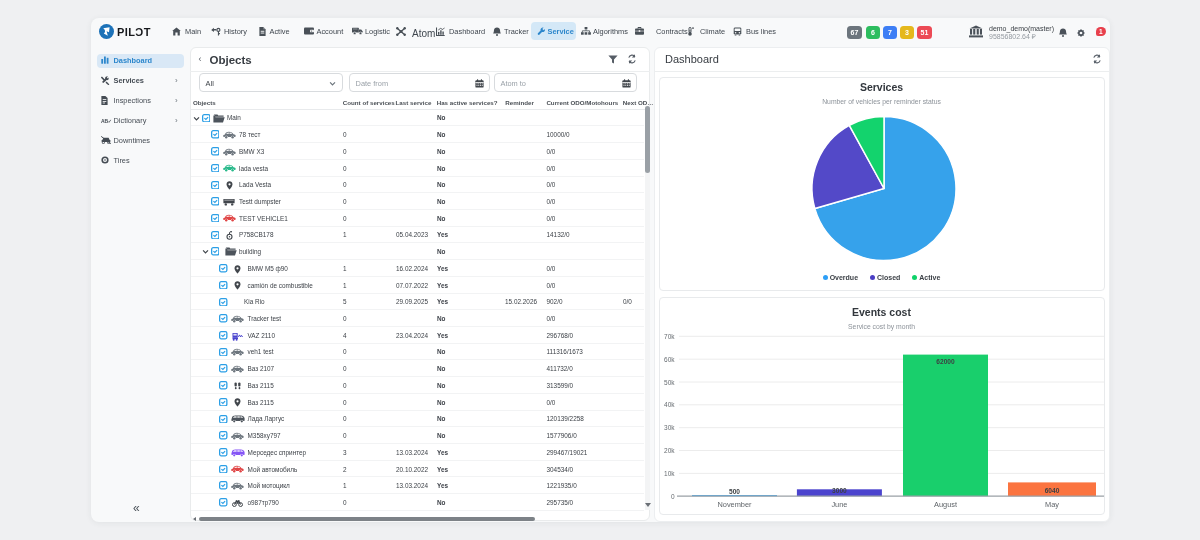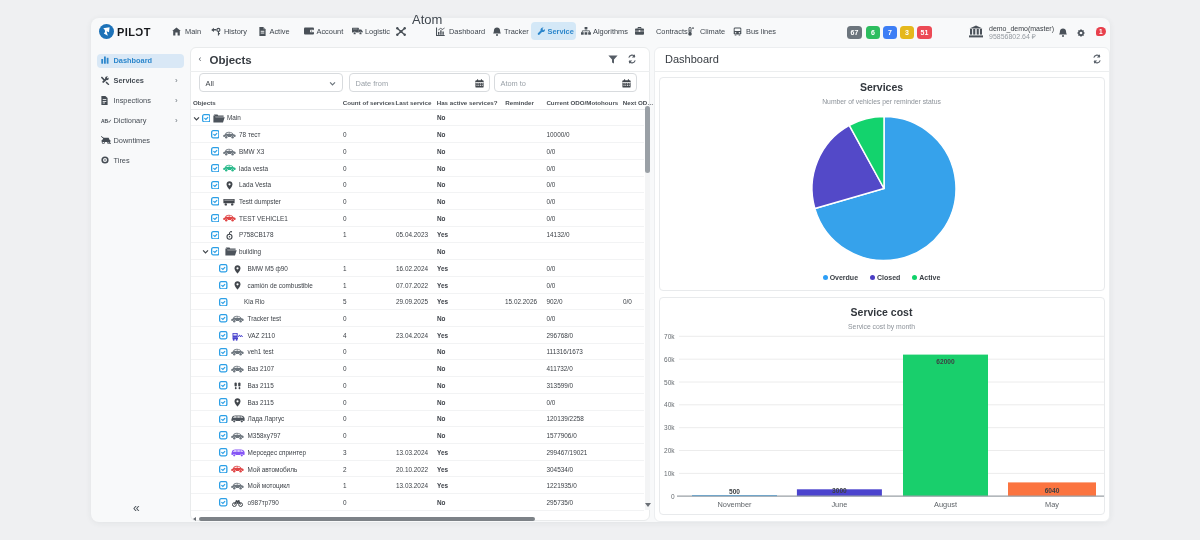--- a/index.html
+++ b/index.html
@@ -69,21 +69,21 @@
     <svg width="10" height="9" viewBox="0 0 10 9">
       <path d="M0.9 0.9 C3.6 3.1 6.4 5.9 9.1 8.1" stroke="#495057" stroke-width="1.3" fill="none"></path>
       <path d="M9.1 0.9 C6.4 3.1 3.6 5.9 0.9 8.1" stroke="#495057" stroke-width="1.3" fill="none"></path>
       <circle cx="1.3" cy="1.3" r="1.2" fill="#495057"></circle>
       <circle cx="8.7" cy="1.3" r="1.2" fill="#495057"></circle>
       <circle cx="1.3" cy="7.7" r="1.2" fill="#495057"></circle>
       <circle cx="8.7" cy="7.7" r="1.2" fill="#495057"></circle>
       <circle cx="5" cy="4.5" r="1.5" fill="#495057"></circle>
     </svg>
   </div>
-<div style="position:absolute;left:412px;top:15px;font-size:13px;color:#3f464e;line-height:9px">Atom</div>
+<div style="position:absolute;left:412px;top:29px;font-size:10px;color:#3f464e;line-height:9px">Atom</div>
 <div style="position:absolute;left:435.5px;top:27px">
     <svg width="9" height="9" viewBox="0 0 9 9">
       <path d="M0.5 0.5 L0.5 8.5 L8.7 8.5" stroke="#495057" stroke-width="1.1" fill="none"></path>
       <rect x="2" y="4.9" width="1.4" height="2.9" fill="#495057"></rect>
       <rect x="4.2" y="3.3" width="1.4" height="4.5" fill="#495057"></rect>
       <rect x="6.4" y="4.5" width="1.4" height="3.3" fill="#495057"></rect>
       <path d="M2.3 3 L4.5 1.4 L6.8 2.5 L8.6 0.7" stroke="#495057" stroke-width="0.9" fill="none"></path>
     </svg>
   </div>
 <div style="position:absolute;left:449px;top:27px;font-size:7.4px;color:#3f464e;line-height:9px">Dashboard</div>
@@ -758,21 +758,21 @@
 <div style="position:absolute;left:658.5px;top:77px;width:446px;height:214px;border:1px solid #e8eaec;border-radius:4px;background:#fff"></div>
 <div style="position:absolute;left:658.5px;top:80.5px;width:446px;text-align:center;font-size:10.5px;font-weight:bold;color:#32373d;line-height:12px">Services</div>
 <div style="position:absolute;left:658.5px;top:96.5px;width:446px;text-align:center;font-size:6.8px;color:#8d939a;line-height:9px">Number of vehicles per reminder status</div>
 <svg style="position:absolute;left:0;top:0" width="1200" height="540">
     <path d="M884.0,188.5 L884.00,116.50 A72,72 0 1 1 814.86,208.59 Z" fill="#36A2EB" stroke="#fff" stroke-width="1.5"></path>
     <path d="M884.0,188.5 L814.86,208.59 A72,72 0 0 1 849.31,125.41 Z" fill="#5349c8" stroke="#fff" stroke-width="1.5"></path>
     <path d="M884.0,188.5 L849.31,125.41 A72,72 0 0 1 884.00,116.50 Z" fill="#13d36d" stroke="#fff" stroke-width="1.5"></path>
   </svg>
 <div style="position:absolute;left:658.5px;top:273px;width:446px;text-align:center;font-size:7px;font-weight:bold;color:#3a3f45;line-height:9px"><span style="display:inline-block;width:5px;height:5px;border-radius:50%;background:#2d9ff7;vertical-align:0.5px"></span><span>&nbsp;Overdue</span><span style="display:inline-block;width:12px"></span><span style="display:inline-block;width:5px;height:5px;border-radius:50%;background:#4b3fc4;vertical-align:0.5px"></span><span>&nbsp;Closed</span><span style="display:inline-block;width:12px"></span><span style="display:inline-block;width:5px;height:5px;border-radius:50%;background:#0ed269;vertical-align:0.5px"></span><span>&nbsp;Active</span></div>
 <div style="position:absolute;left:658.5px;top:297px;width:446px;height:218px;border:1px solid #e8eaec;border-radius:4px;background:#fff"></div>
-<div style="position:absolute;left:658.5px;top:306px;width:446px;text-align:center;font-size:10.5px;font-weight:bold;color:#32373d;line-height:12px">Service cost</div>
+<div style="position:absolute;left:658.5px;top:306px;width:446px;text-align:center;font-size:10.5px;font-weight:bold;color:#32373d;line-height:12px">Events cost</div>
 <div style="position:absolute;left:658.5px;top:322px;width:446px;text-align:center;font-size:6.8px;color:#8d939a;line-height:9px">Service cost by month</div>
 <svg style="position:absolute;left:0;top:0" width="1200" height="540">
     <line x1="679" y1="473.4" x2="1104" y2="473.4" stroke="#ececec" stroke-width="1"></line>
     <text x="674.6" y="475.9" text-anchor="end" style="font:6.5px 'Liberation Sans',sans-serif;fill:#666b70">10k</text>
     <line x1="679" y1="450.5" x2="1104" y2="450.5" stroke="#ececec" stroke-width="1"></line>
     <text x="674.6" y="453.0" text-anchor="end" style="font:6.5px 'Liberation Sans',sans-serif;fill:#666b70">20k</text>
     <line x1="679" y1="427.7" x2="1104" y2="427.7" stroke="#ececec" stroke-width="1"></line>
     <text x="674.6" y="430.2" text-anchor="end" style="font:6.5px 'Liberation Sans',sans-serif;fill:#666b70">30k</text>
     <line x1="679" y1="404.8" x2="1104" y2="404.8" stroke="#ececec" stroke-width="1"></line>
     <text x="674.6" y="407.3" text-anchor="end" style="font:6.5px 'Liberation Sans',sans-serif;fill:#666b70">40k</text>

